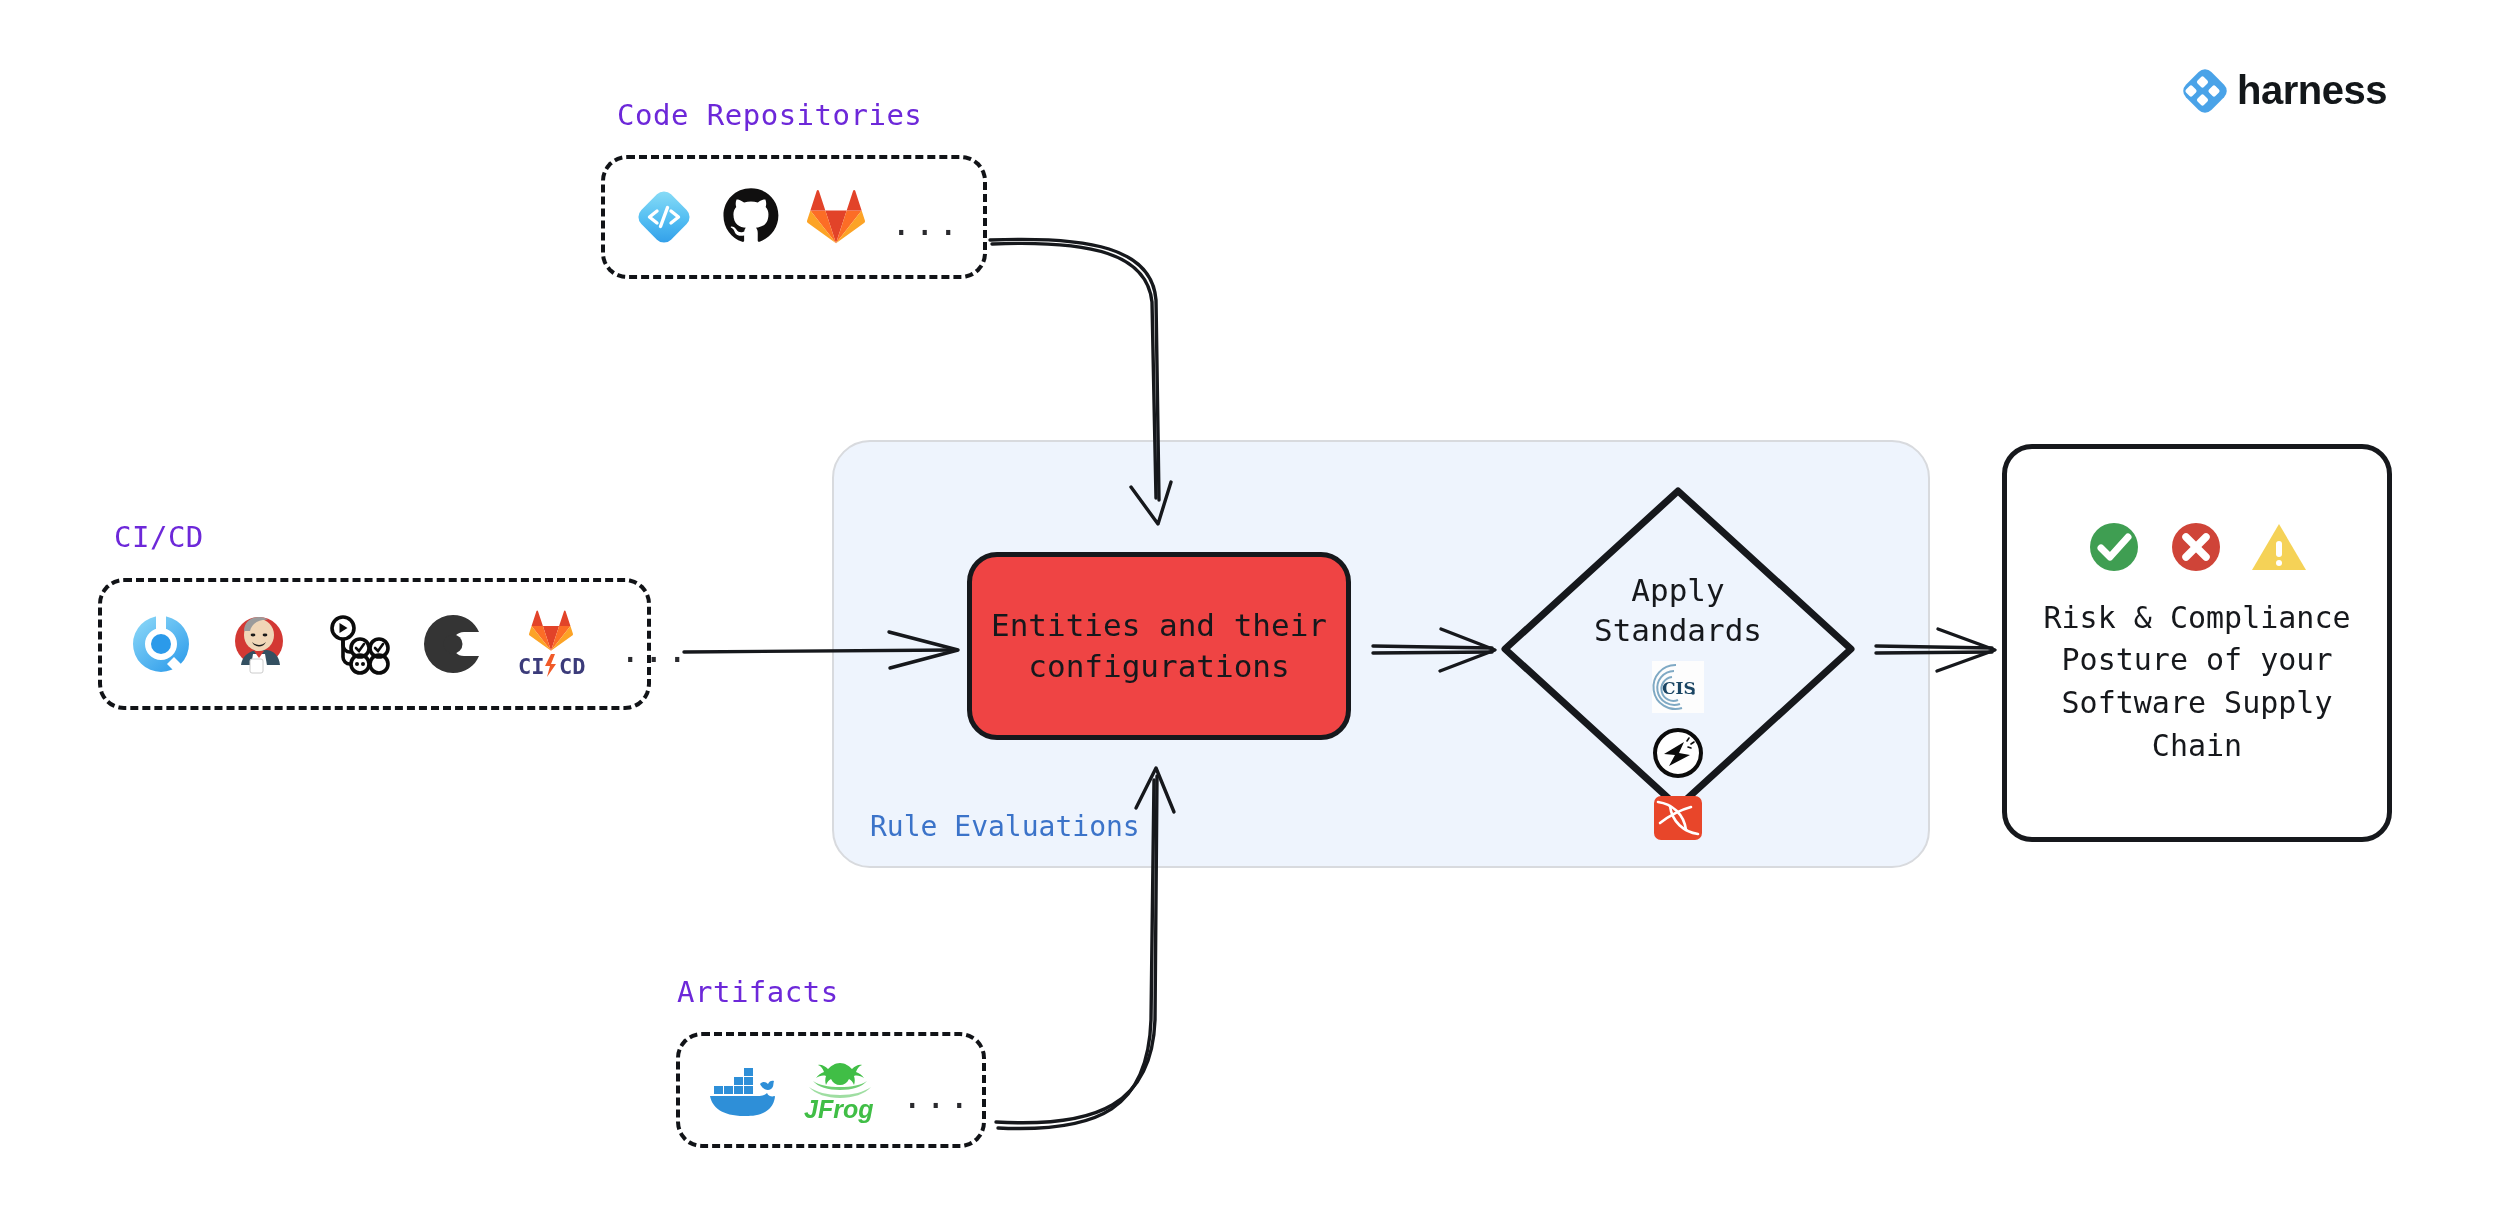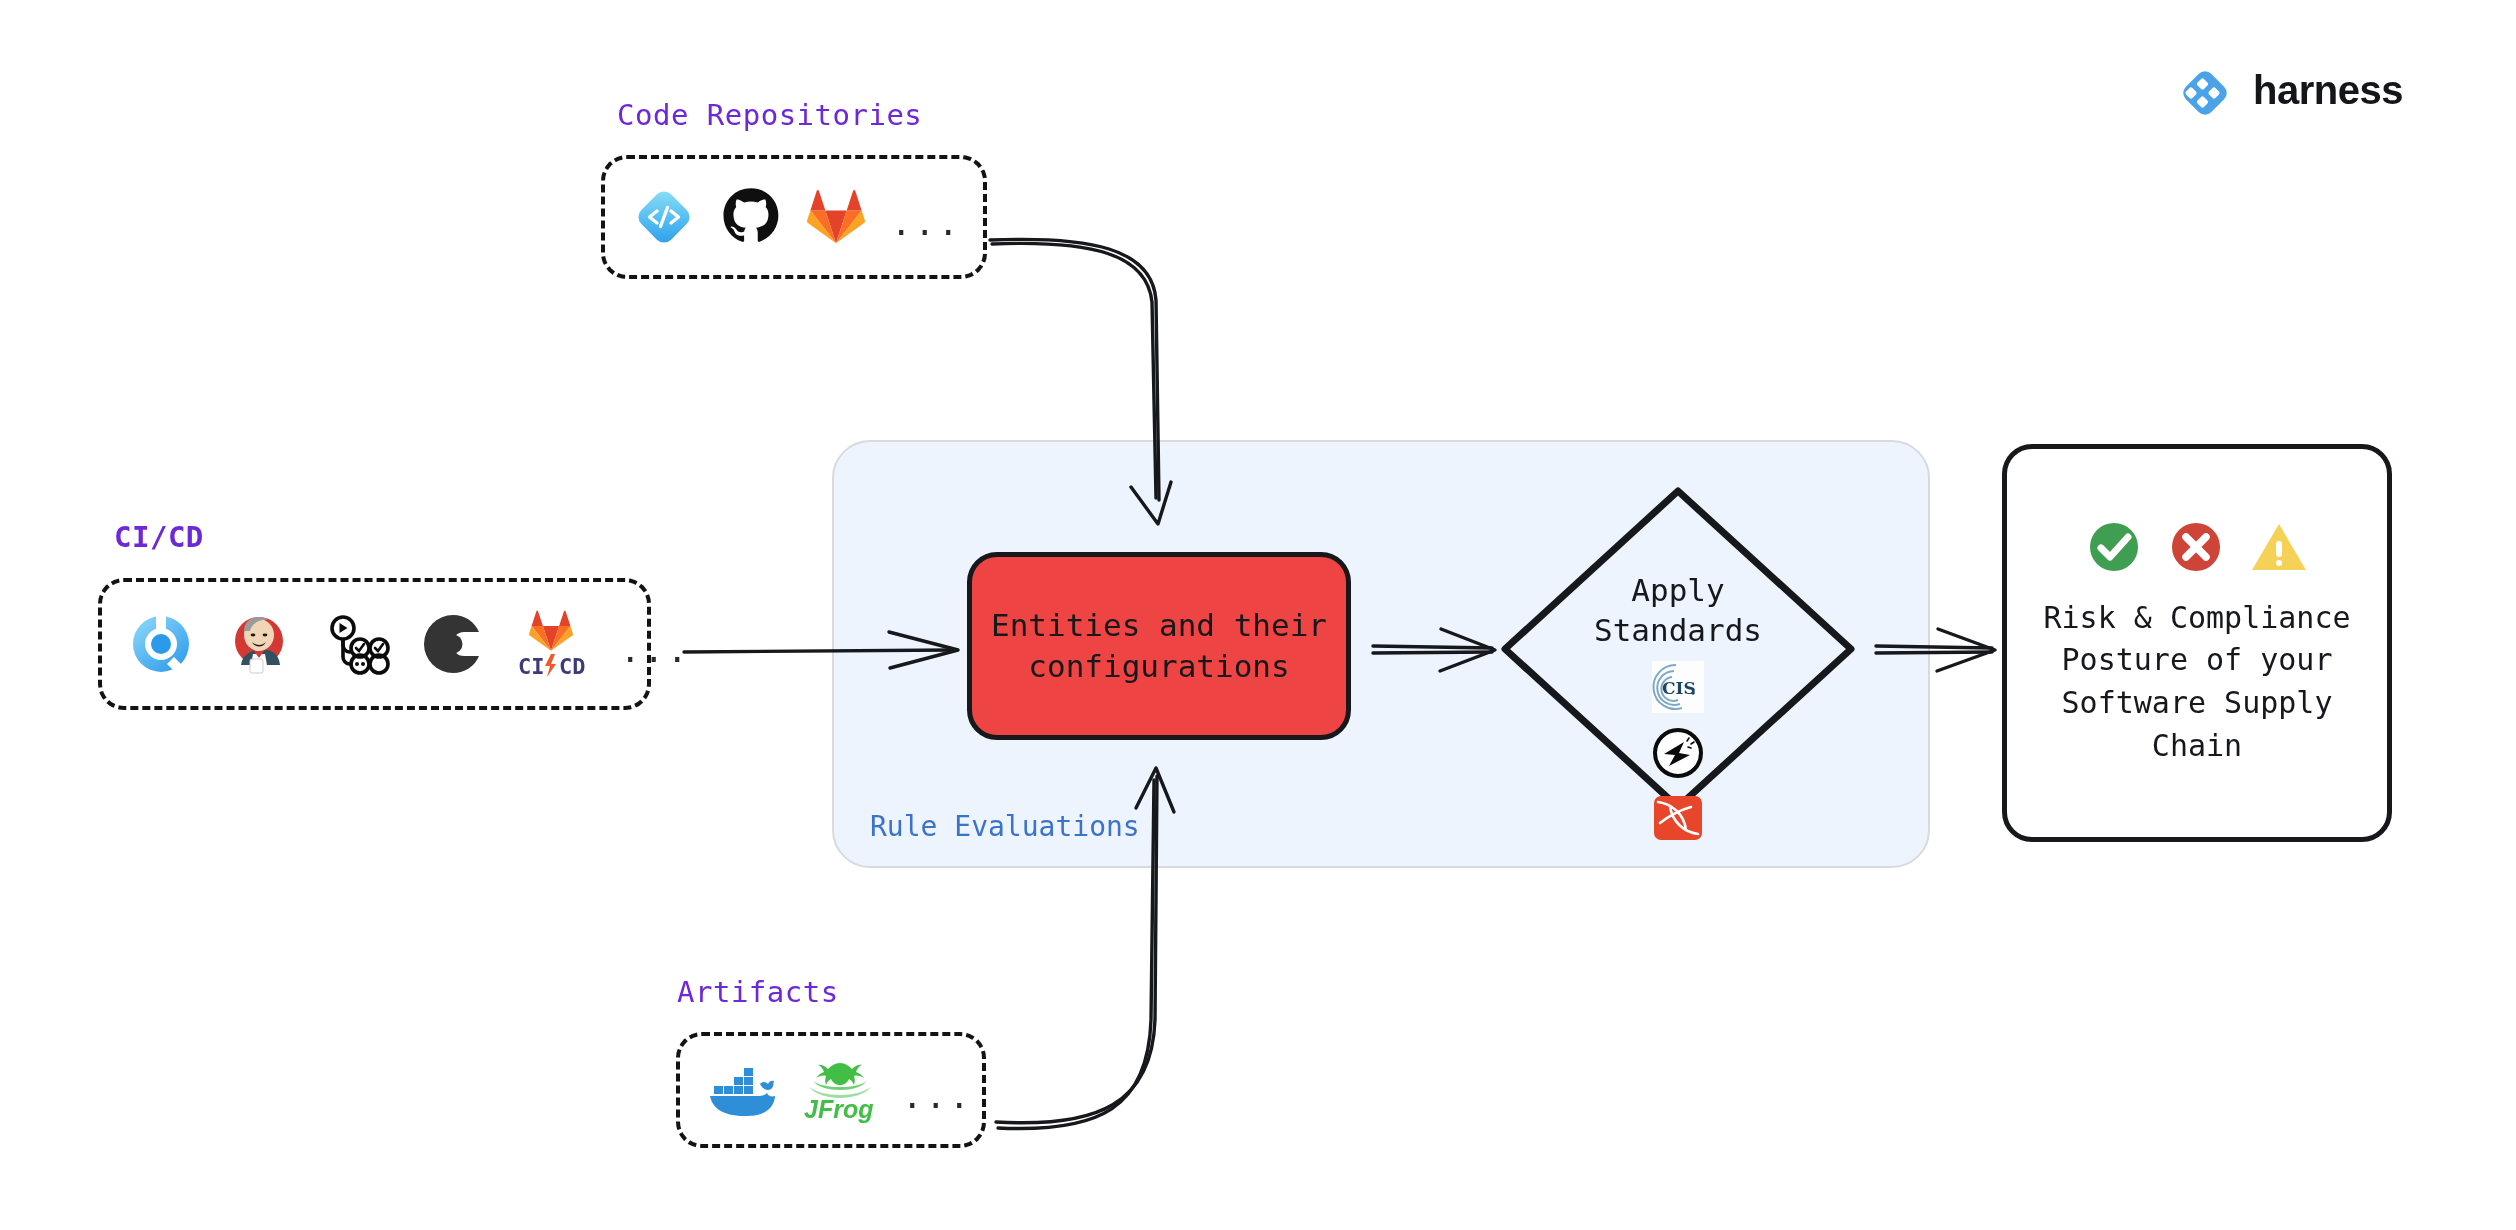--- a/index.html
+++ b/index.html
@@ -110,21 +110,21 @@
     font-family: "DejaVu Sans Mono", "Liberation Mono", monospace;
     font-size: 31px;
     line-height: 1.3;
     text-align: center;
     color: #16181c;
     white-space: pre-line;
   }
   #standards-icons { display: flex; align-items: center; gap: 14px; flex-direction: column; }
 
   
-  #brand { display: flex; align-items: flex-end; gap: 28px; }
+  #brand { display: flex; align-items: center; gap: 12px; }
   #brand-word {
     font-family: "Liberation Sans", sans-serif;
     font-size: 40px;
     font-weight: 600;
     color: #13171a;
     letter-spacing: -0.5px;
   }
 
   svg { overflow: visible; }
 </style>
@@ -189,21 +189,21 @@
         <path fill="#E24329" d="M3.6 22h16L12.7 1c-.35-1.1-1.9-1.1-2.26 0z"></path>
         <path fill="#FC6D26" d="M31 57 42.4 22h16z"></path>
         <path fill="#FCA326" d="M58.4 22l3.5 10.7c.3 1-.04 2.1-.9 2.7L31 57z"></path>
         <path fill="#E24329" d="M58.4 22h-16L49.3 1c.35-1.1 1.9-1.1 2.26 0z"></path>
       </svg>
     </span>
 
     <span class="ellipsis">...</span>
   </div>
 
-  <div class="abs grp-label" style="left:114px; top:520px;font-weight:bold;">CI/CD</div>
+  <div class="abs grp-label" style="left:114px; top:520px;">CI/CD</div>
 
   <div class="abs dashed-box" style="left:98px; top:578px; width:553px; height:132px; gap:36px;">
 
     <span>
       <svg class="icon" width="62" height="62" viewBox="0 0 62 62" aria-hidden="true">
         <defs>
           <linearGradient id="gHCI" x1="0.1" y1="0" x2="0.9" y2="1">
             <stop offset="0%" stop-color="#8CD8F8"></stop>
             <stop offset="100%" stop-color="#2B9AEA"></stop>
           </linearGradient>

